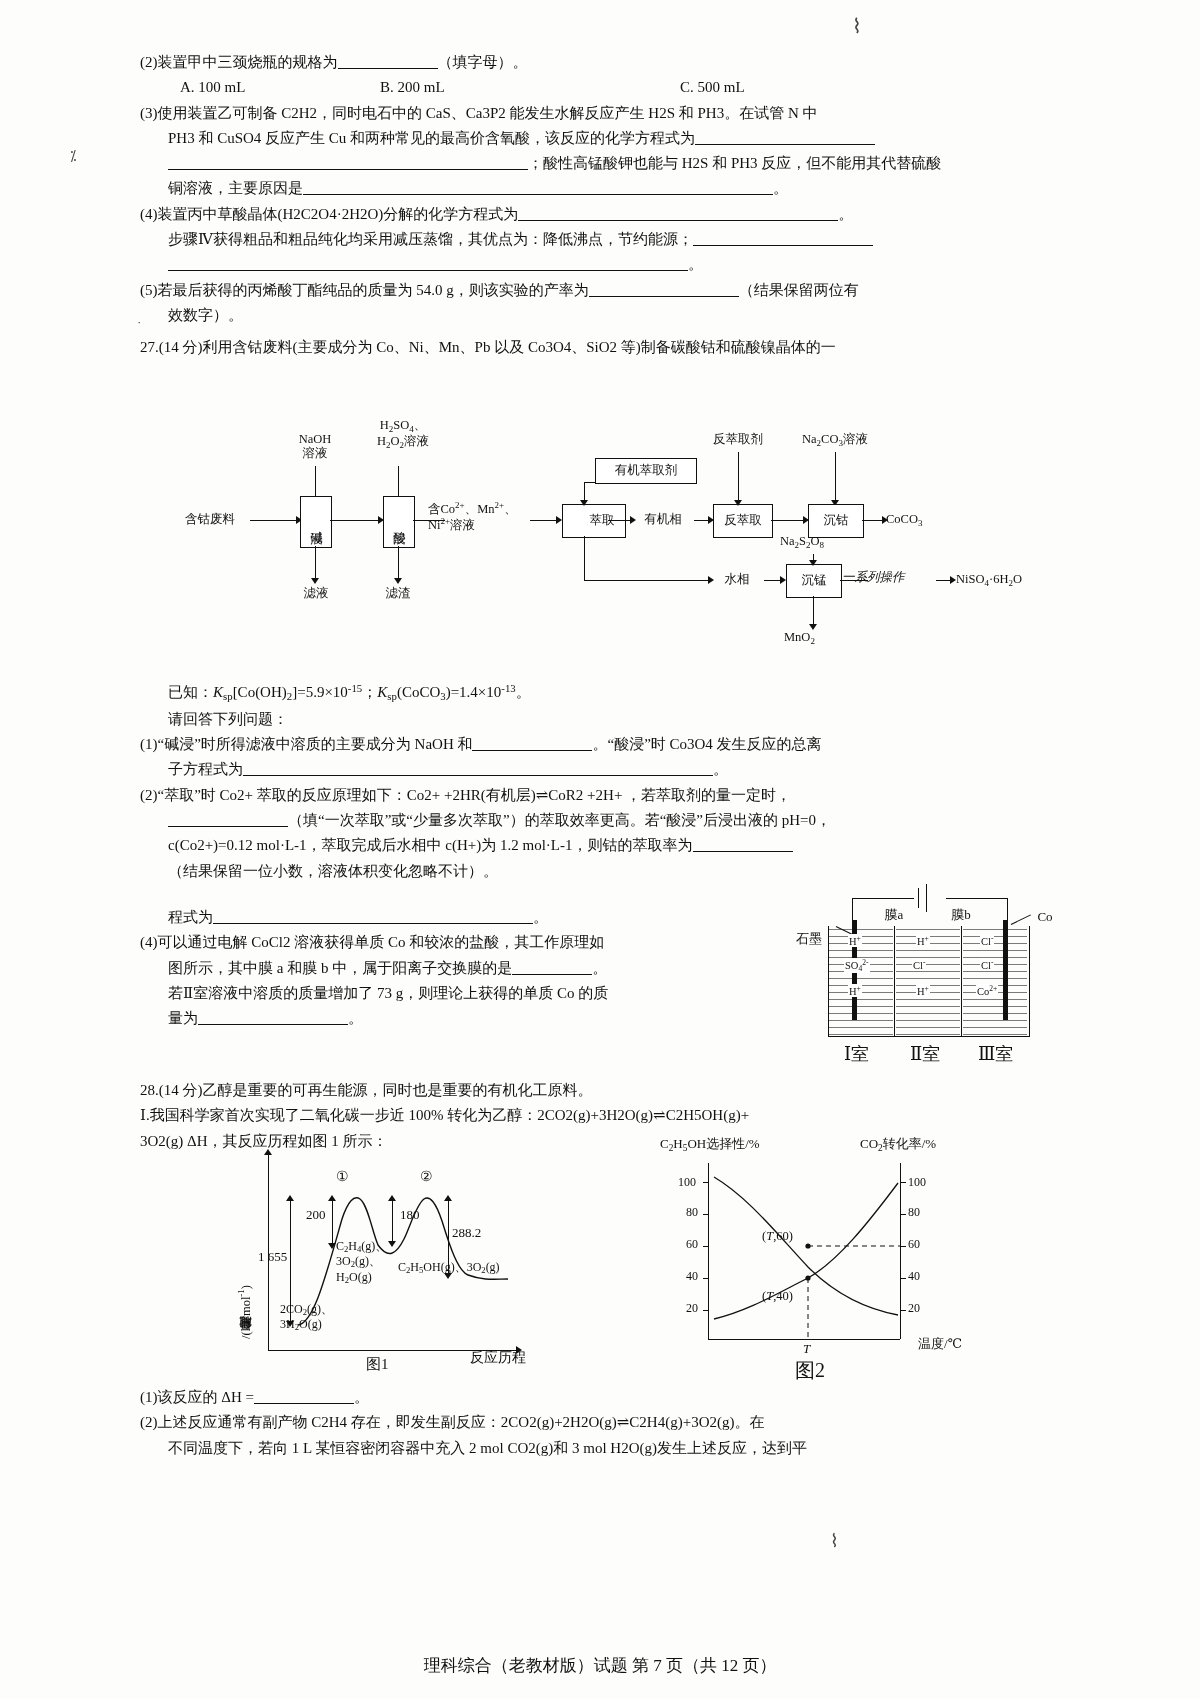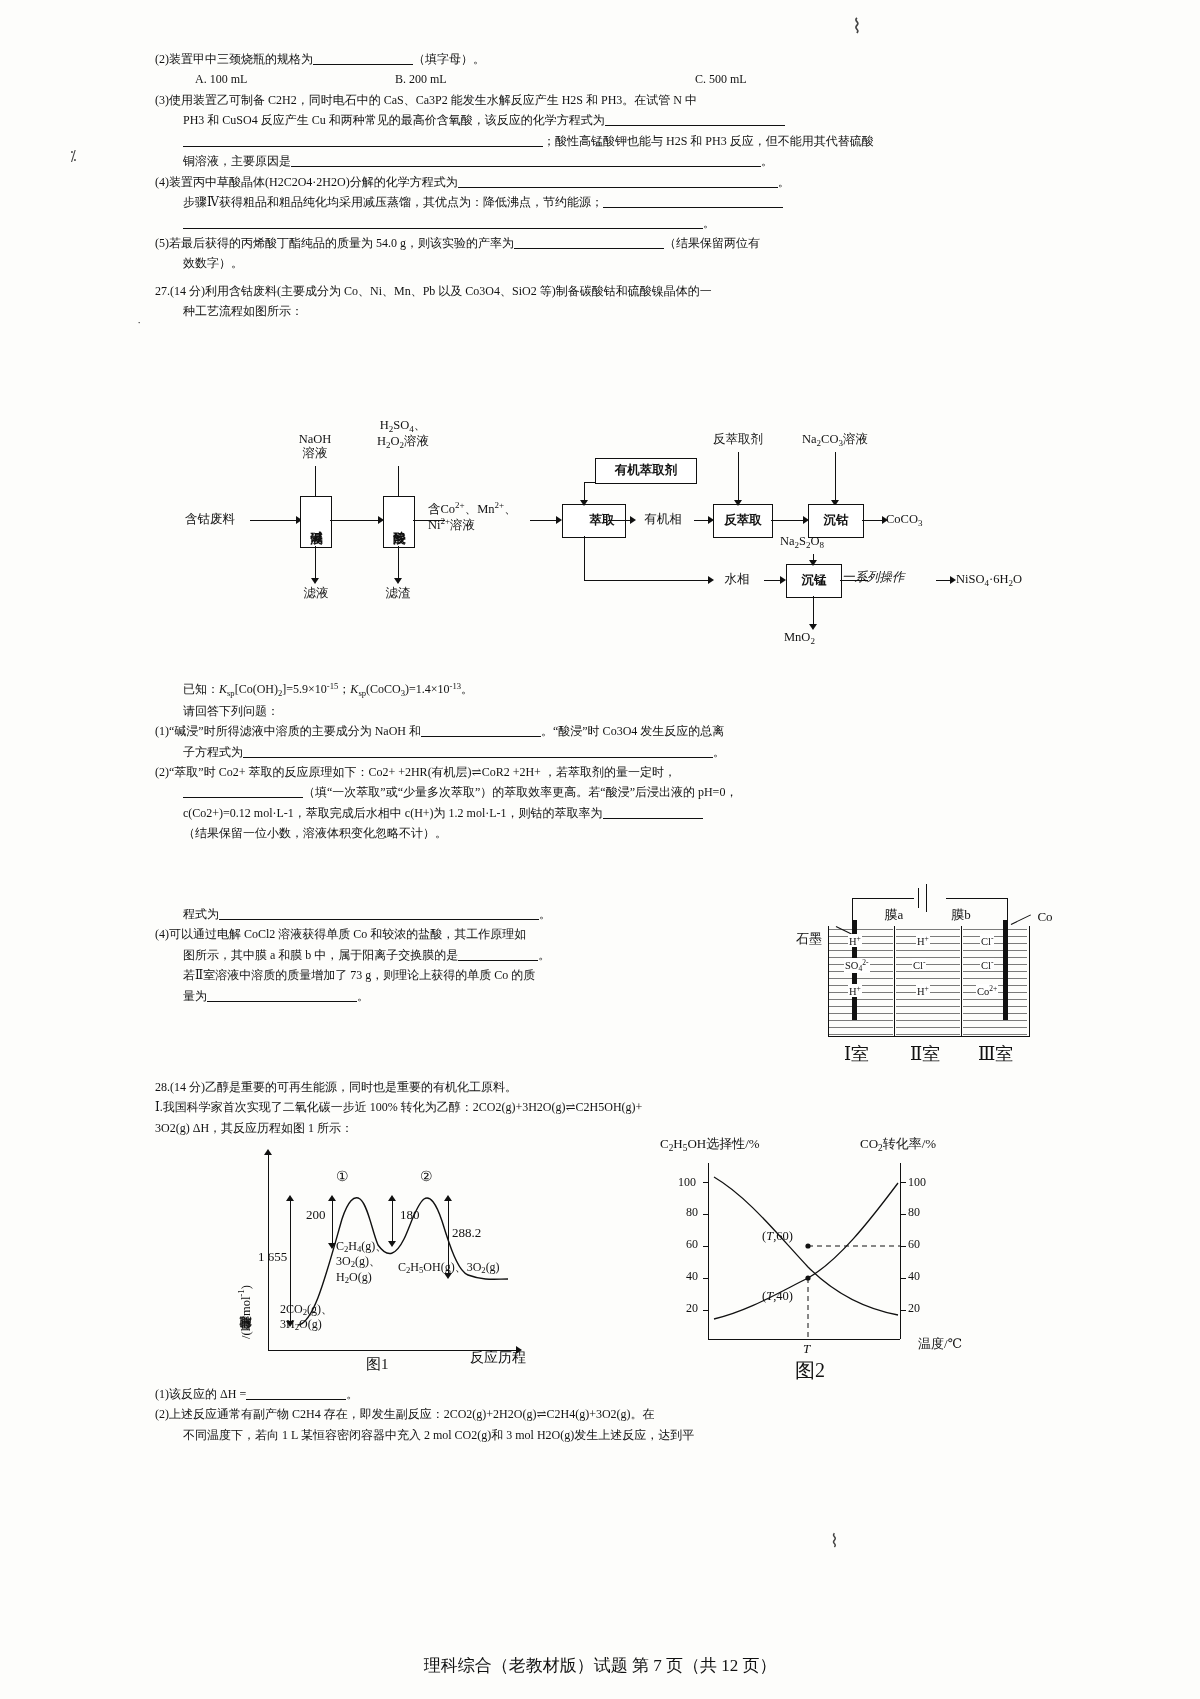--- a/index.html
+++ b/index.html
@@ -9,38 +9,38 @@
     font-family:"Liberation Serif","DejaVu Serif",serif;
     color:#111;
     position:relative;
     overflow:hidden;
   }
   .page{
     position:absolute;left:0;top:0;width:1200px;height:1699px;
   }
   .body-text{
     position:absolute;
-    left:155px;top:50px;width:920px;
-    font-size:12px;
+    left:140px;top:50px;width:920px;
+    font-size:15px;
     line-height:1.62;
     text-align:justify;
   }
   p{margin:0 0 1px 0;}
   .indent1{text-indent:0;padding-left:28px;}
   .hang2{padding-left:28px;text-indent:-28px;}
   .sub{font-size:0.72em;vertical-align:-0.28em;}
   .sup{font-size:0.72em;vertical-align:0.5em;}
   .fill{display:inline-block;border-bottom:1px solid #111;vertical-align:-2px;}.f80{width:80px}.f100{width:100px}
   .f120{width:120px}.f150{width:150px}.f180{width:180px}.f320{width:320px}.f360{width:360px}.f470{width:470px}.f520{width:520px}
   .opts{display:flex;padding-left:40px;}
   .opts span{display:inline-block;}
   .op1{width:200px}.op2{width:300px}
   
   .flow{position:absolute;left:170px;top:430px;width:900px;height:230px;font-size:12.5px;font-family:"Liberation Serif",serif;}
-  .fbox{position:absolute;border:1px solid #111;background:#fff;text-align:center;display:flex;align-items:center;justify-content:center;line-height:1.05;font-weight:bold;}
+  .fbox{position:absolute;border:1px solid #111;background:#fff;text-align:center;display:flex;align-items:center;justify-content:center;line-height:1.05;}
   .vbox{writing-mode:vertical-rl;text-orientation:upright;letter-spacing:1px;}
   .flbl{position:absolute;text-align:center;line-height:1.15;}
   .ln{position:absolute;background:#111;}
   .arrow-r{position:absolute;width:0;height:0;border-left:6px solid #111;border-top:4px solid transparent;border-bottom:4px solid transparent;}
   .arrow-d{position:absolute;width:0;height:0;border-top:6px solid #111;border-left:4px solid transparent;border-right:4px solid transparent;}
   .arrow-u{position:absolute;width:0;height:0;border-bottom:6px solid #111;border-left:4px solid transparent;border-right:4px solid transparent;}
   
   .cell{position:absolute;left:800px;top:880px;width:270px;height:200px;font-size:12px;}
   .cellbox{position:absolute;left:28px;top:46px;width:200px;height:110px;border:1px solid #111;border-top:none;}
   .memb{position:absolute;top:46px;width:0;border-left:1px solid #111;height:110px;}
@@ -89,21 +89,20 @@
     <p class="indent1"><span>铜溶液，主要原因是</span><span class="fill f470"></span>。</p>
 
     <p class="hang2"><span>(4)装置丙中草酸晶体(H2C2O4·2H2O)分解的化学方程式为</span><span class="fill f320"></span>。</p>
     <p class="indent1"><span>步骤Ⅳ获得粗品和粗品纯化均采用减压蒸馏，其优点为：降低沸点，节约能源；</span><span class="fill f180"></span></p>
     <p class="indent1"><span class="fill f520"></span>。</p>
 
     <p class="hang2"><span>(5)若最后获得的丙烯酸丁酯纯品的质量为 54.0 g，则该实验的产率为</span><span class="fill f150"></span><span>（结果保留两位有</span></p>
     <p class="indent1"><span>效数字）。</span></p>
 
     <p style="margin-top:8px;padding-left:0;text-indent:-32px;margin-left:32px;"><span>27.(14 分)利用含钴废料(主要成分为 Co、Ni、Mn、Pb 以及 Co3O4、SiO2 等)制备碳酸钴和硫酸镍晶体的一</span></p>
-    <p class="indent1"><span>种工艺流程如图所示：</span></p>
   </div>
 
   <div class="flow">
 
     <div class="flbl" style="left:110px;top:2px;width:70px;">NaOH<br>溶液</div>
     <div class="flbl" style="left:190px;top:-12px;width:86px;">H<span class="sub">2</span>SO<span class="sub">4</span>、<br>H<span class="sub">2</span>O<span class="sub">2</span>溶液</div>
 
     <div class="ln" style="left:145px;top:36px;width:1px;height:40px;"></div>
     <div class="arrow-d" style="left:141px;top:74px;"></div>
     <div class="ln" style="left:228px;top:36px;width:1px;height:40px;"></div>

